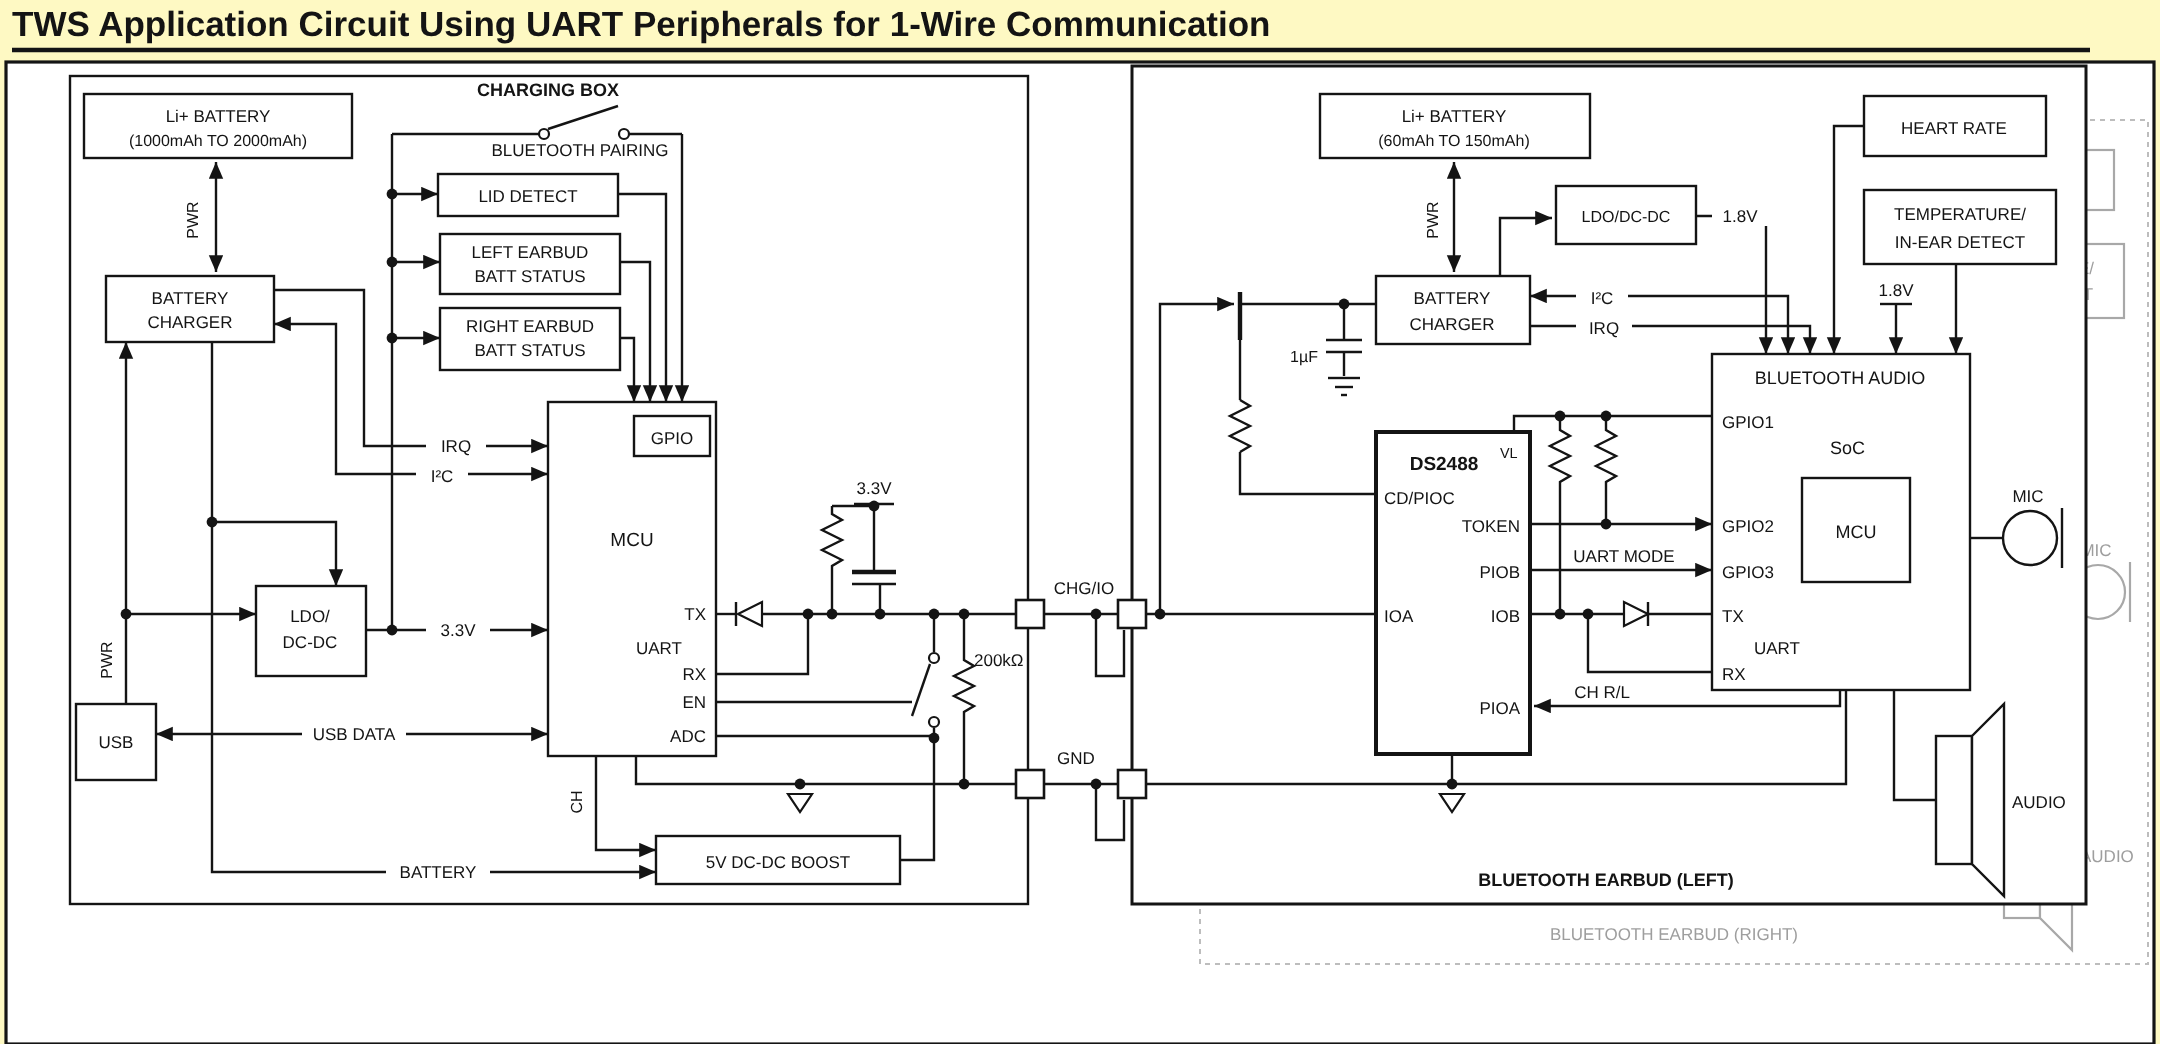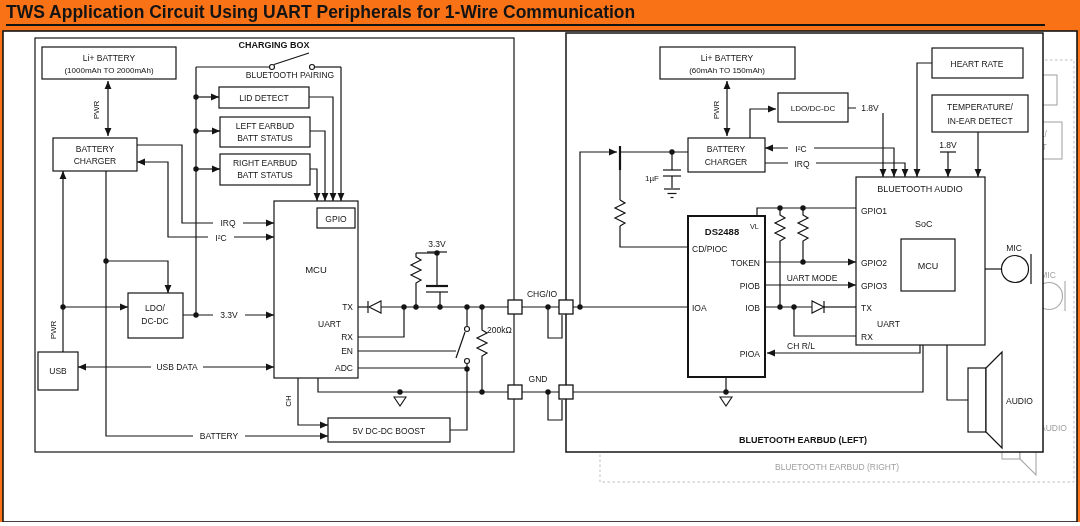--- a/index.html
+++ b/index.html
@@ -1,16 +1,16 @@
 <!DOCTYPE html>
 <html><head>
 <meta charset="utf-8">
 <style>
   html,body{margin:0;padding:0;background:#fff;}
-  .stage{width:1080px;height:522px;position:relative;background:#f97316;}
+  .stage{width:1080px;height:522px;position:relative;background:#fef9c3;}
   svg{display:block;font-family:"Liberation Sans",sans-serif;}
   text{fill:#141414;font-size:8.5px;font-family:"Liberation Sans",sans-serif;}
   .tt{font-size:17.5px;font-weight:bold;}
   .sec{font-size:9px;font-weight:bold;}
   .b{font-weight:bold;}
   .f8{font-size:8px;}
   .f7{font-size:7.2px;}
   .f9{font-size:9px;}
   .f95{font-size:9.5px;}
   .mid{text-anchor:middle;}

